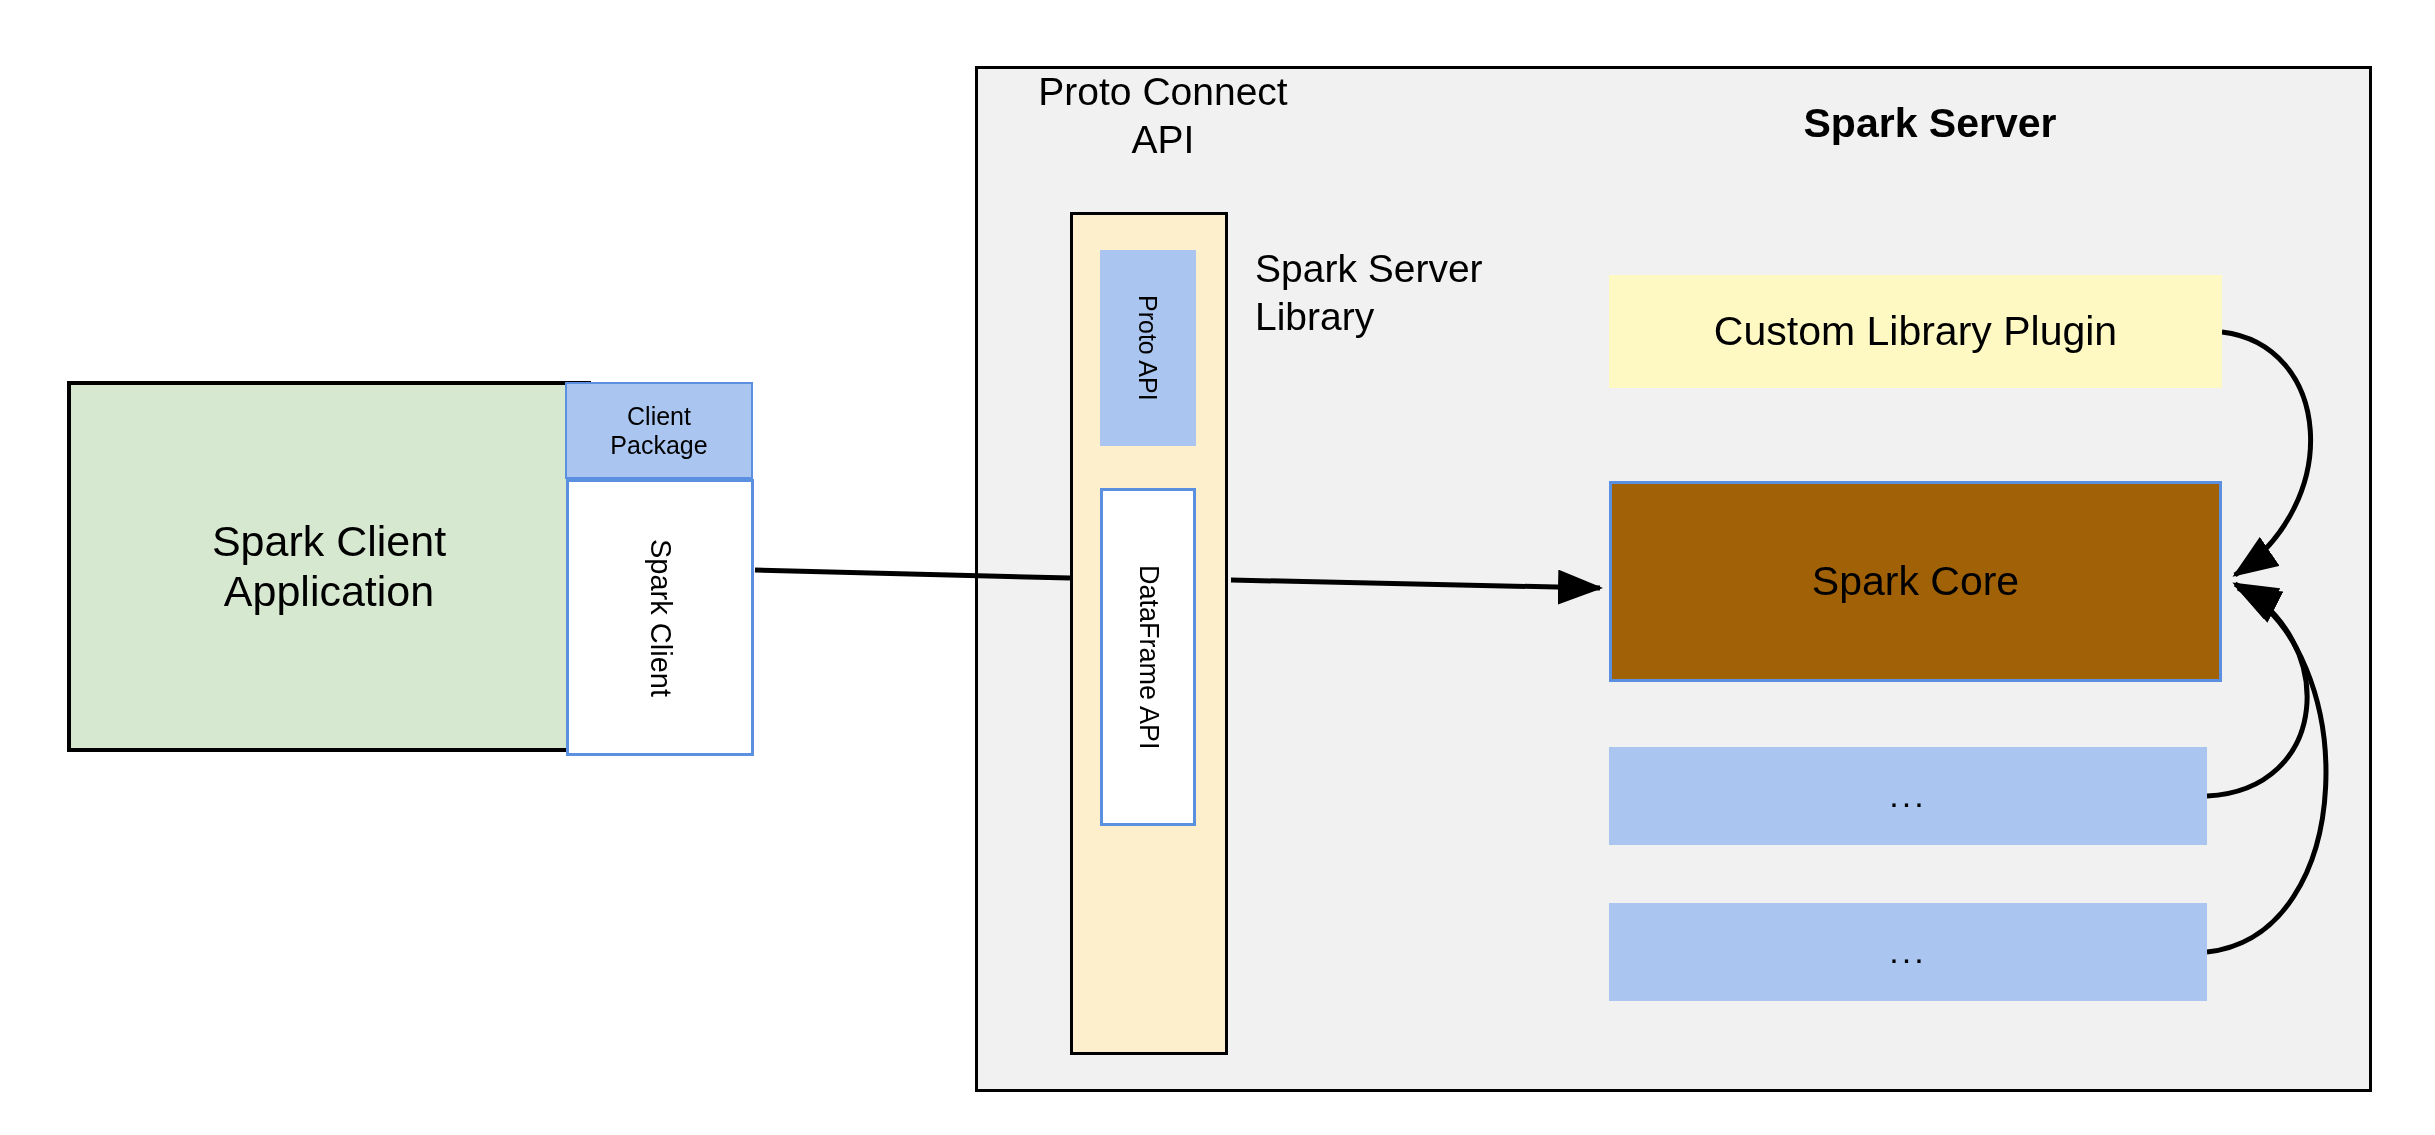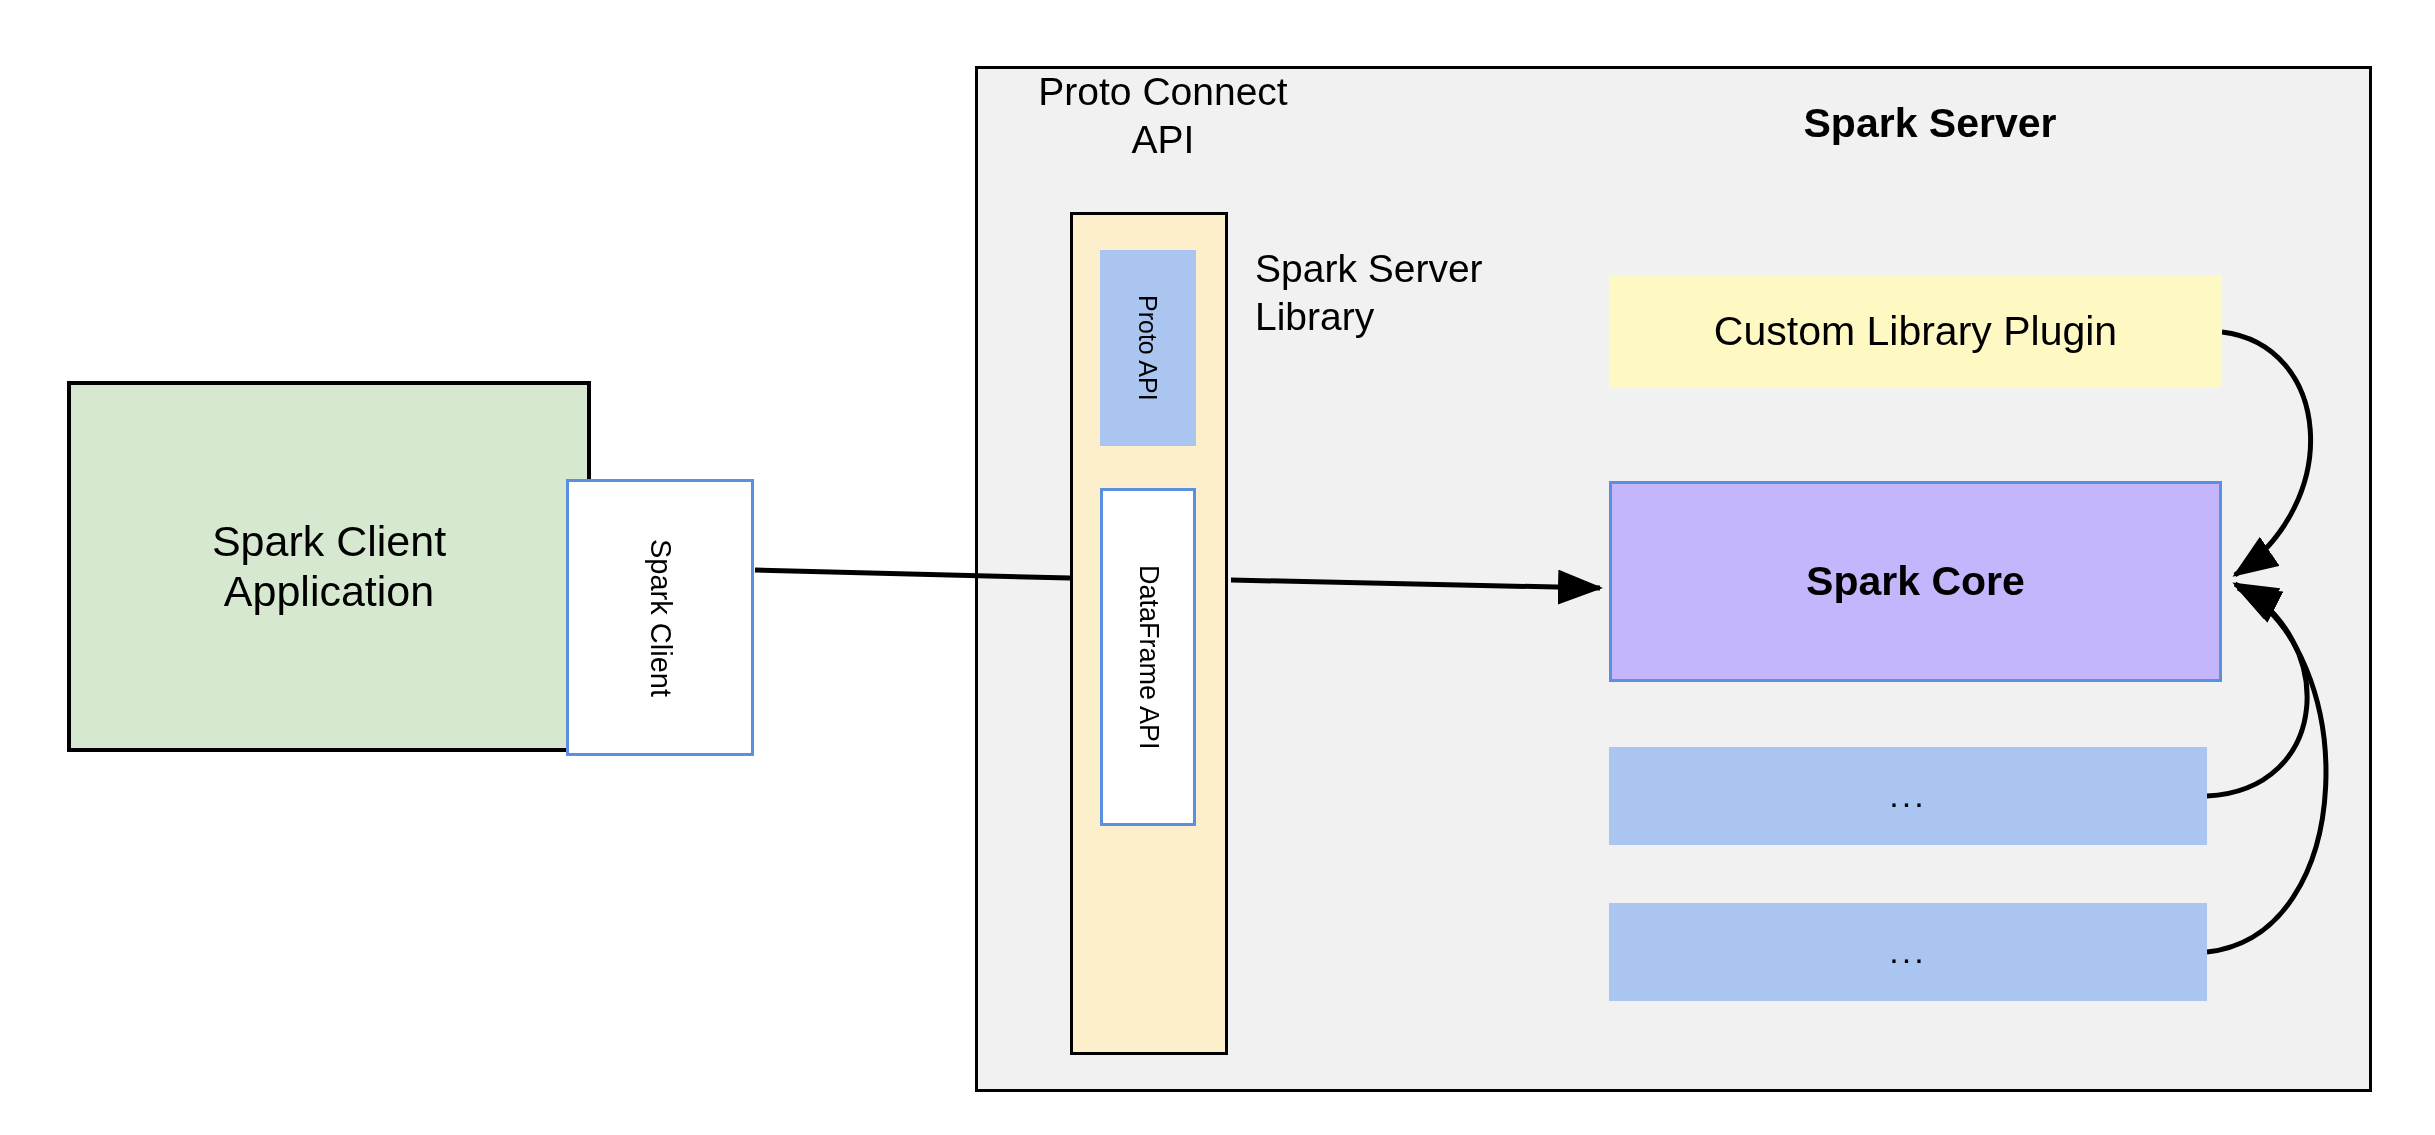--- a/index.html
+++ b/index.html
@@ -91,24 +91,23 @@
   
   #custom-plugin {
     left: 1609px; top: 275px;
     width: 613px; height: 113px;
     background: #fef9c3;
     font-size: 41px;
   }
   #spark-core {
     left: 1609px; top: 481px;
     width: 613px; height: 201px;
-    background: #c4b5fd;
+    background: #a16207;
     border: 3px solid #5B8FE0;
     font-size: 41px;
-    font-weight: bold;
   }
   #dots-one {
     left: 1609px; top: 747px;
     width: 598px; height: 98px;
     background: #A9C5F0;
     font-size: 34px;
     letter-spacing: 3px;
   }
   #dots-two {
     left: 1609px; top: 903px;
@@ -170,20 +169,24 @@
     <path d="M 2207,796 C 2330,790 2340,640 2235,584" fill="none" stroke="#000000" stroke-width="5" marker-end="url(#arrowhead)"></path>
 
     <path d="M 2207,952 C 2360,935 2360,650 2238,588" fill="none" stroke="#000000" stroke-width="5" marker-end="url(#arrowhead)"></path>
   </svg>
 
   <div id="client-app" class="node">
     <span style="white-space:pre-line">Spark Client
 Application</span>
   </div>
 
+  <div id="client-package" class="node">
+    <span style="white-space:pre-line">Client
+Package</span>
+  </div>
 
   <div id="spark-client" class="node">
     <span class="vert">Spark Client</span>
   </div>
 
   <div id="connect-bar" class="node"></div>
 
   <div id="proto-api" class="node">
     <span class="vert">Proto API</span>
   </div>

